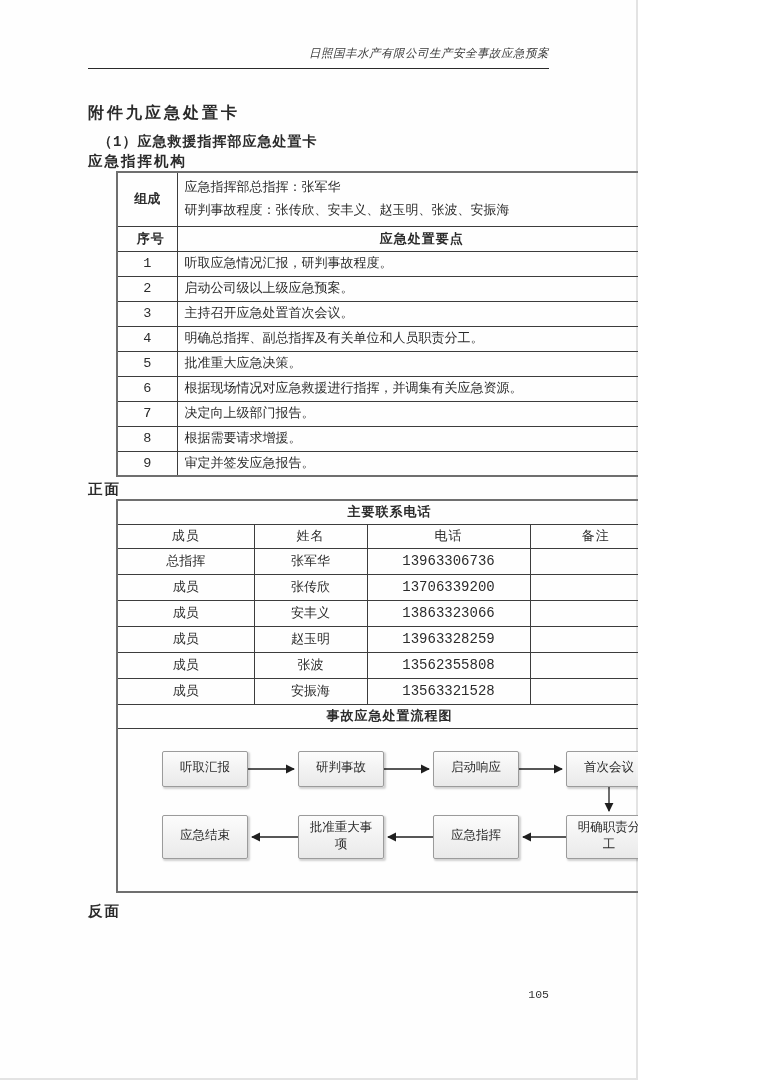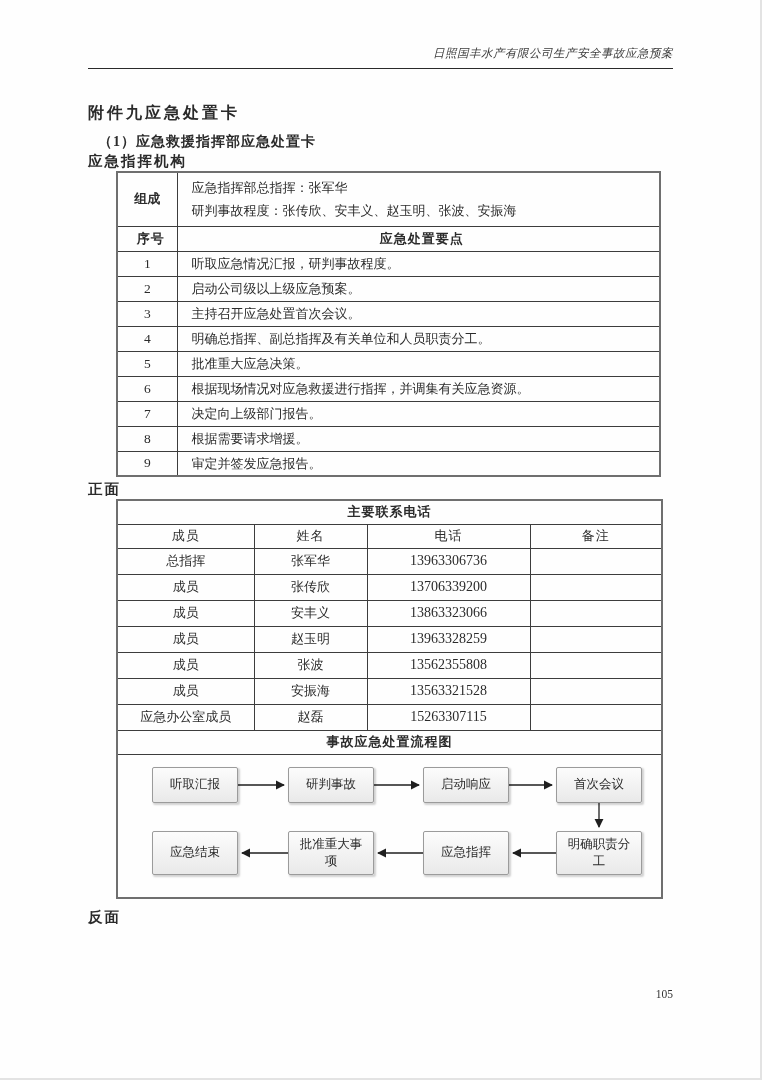--- a/index.html
+++ b/index.html
@@ -1,21 +1,22 @@
 <!DOCTYPE html>
 <html><head>
 <meta charset="utf-8">
 <style>
   * { margin:0; padding:0; box-sizing:border-box; }
   html,body { background:#ffffff; }
   body { font-family:"Liberation Serif","DejaVu Serif",serif; color:#2b2b2b; }
   .page {
-    position:relative; width:762px; height:1080px; background:#fefefe;
+    position:relative; width:638px; height:1080px; background:#fefefe;
     padding:0 89px 0 88px; overflow:hidden;
     box-shadow: inset -2px 0 0 #e3e3e3, inset 0 -2px 0 #e3e3e3;
+    font-family: Liberation Mono, monospace;
   }
   .doc-header {
     margin-top:46px; font-style:italic; font-size:11.5px; text-align:right;
     color:#3a3a3a; letter-spacing:0.5px;
   }
   .header-rule { margin-top:7px; border-top:1.5px solid #2a2a2a; height:0; }
   .title { margin-top:34px; font-size:16px; font-weight:bold; letter-spacing:3px; }
   .subtitle { margin-top:9px; margin-left:10px; font-size:14px; font-weight:bold; letter-spacing:1px; }
   .caption { font-size:14.5px; font-weight:bold; text-align:left; letter-spacing:2px; }
   .caption.tbl-cap { margin-top:1px; }
@@ -28,32 +29,32 @@
   }
   table.tbl td { border:1px solid #3d3d3d; padding:1px 4px; }
   .bold { font-weight:bold; }
 
   
   .tbl1 .c-no { width:60px; text-align:center; }
   .tbl1 .comp-row td { height:54px; }
   .tbl1 .hdr-row td { height:25px; text-align:center; letter-spacing:1px;padding-left:11px; }
   .tbl1 .pt-row td { height:25px; }
   .tbl1 .pt-row.tall td { height:46px; }
-  .tbl1 .c-pt { padding-left:14px; line-height:21px; }
+  .tbl1 .c-pt { padding-left:7px; line-height:21px; }
   .tbl1 .comp-cell div { line-height:23px; }
   .tbl1 .num { font-size:13.5px; }
 
   
   .tbl2 td { text-align:center; }
   .tbl2 .trow td { height:26px; }
   .tbl2 .title-row td, .tbl2 .hdr td, .tbl2 .flow-title td { height:24px; letter-spacing:1px; }
   .tbl2 .phone { font-size:14px; }
 
   
-  .flow-cell { height:130px; padding:6px !important; }
+  .flow-cell { height:130px; padding:16px !important; }
   .flow { position:relative; width:100%; height:130px; }
   .flow svg { position:absolute; left:0; top:0; pointer-events:none; }
   .fbox {
     position:absolute; width:86px; display:flex; align-items:center; justify-content:center;
     text-align:center; font-size:12.5px; line-height:1.3;
     border:1px solid #9b9b9b; border-radius:2px;
     background:linear-gradient(#fcfcfc,#e9e9e9);
     box-shadow:1.5px 1.5px 2px rgba(0,0,0,0.18);
     padding:2px 5px;
   }
@@ -174,26 +175,20 @@
       <tr class="trow">
         <td>成员</td>
         <td>张波</td>
         <td class="phone">13562355808</td>
         <td></td>
       </tr>
       <tr class="trow">
         <td>成员</td>
         <td>安振海</td>
         <td class="phone">13563321528</td>
-        <td></td>
-      </tr>
-      <tr class="trow">
-        <td>应急办公室成员</td>
-        <td>赵磊</td>
-        <td class="phone">15263307115</td>
         <td></td>
       </tr>
       <tr class="flow-title">
         <td colspan="4" class="bold">事故应急处置流程图</td>
       </tr>
       <tr>
         <td colspan="4" class="flow-cell">
           <div class="flow">
             <svg width="545" height="130" viewBox="0 0 545 130">
               <defs>

